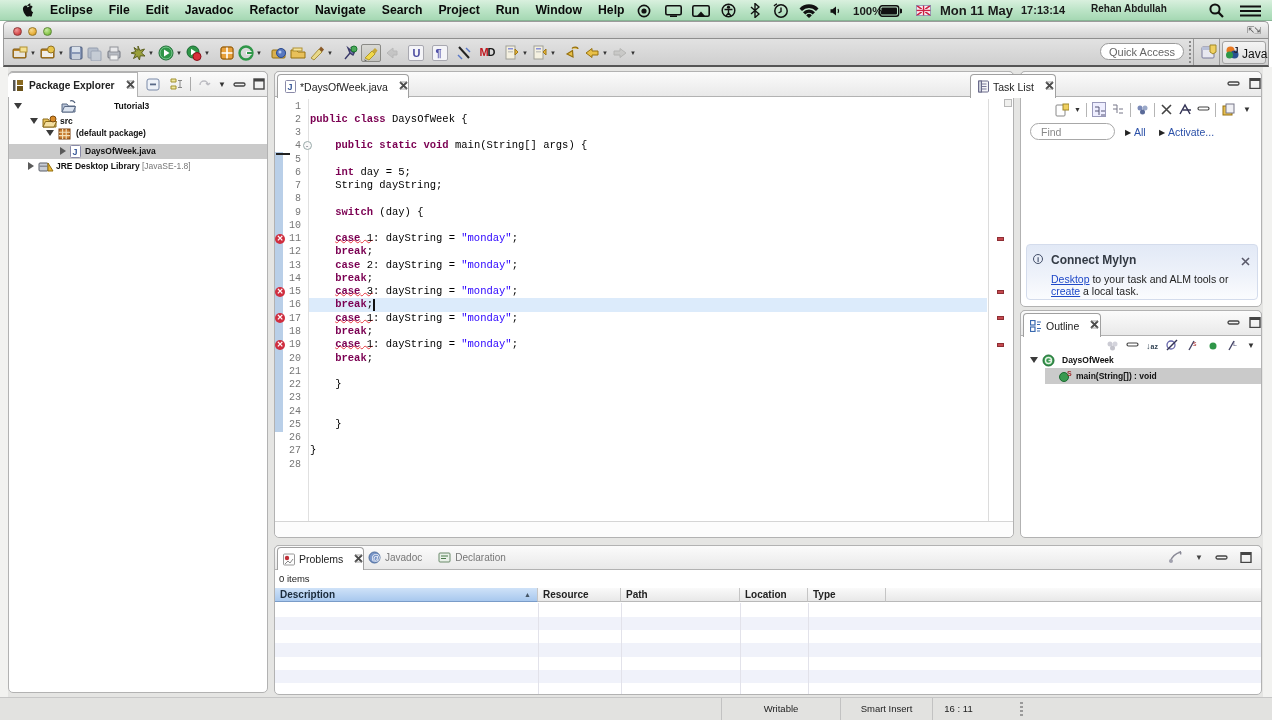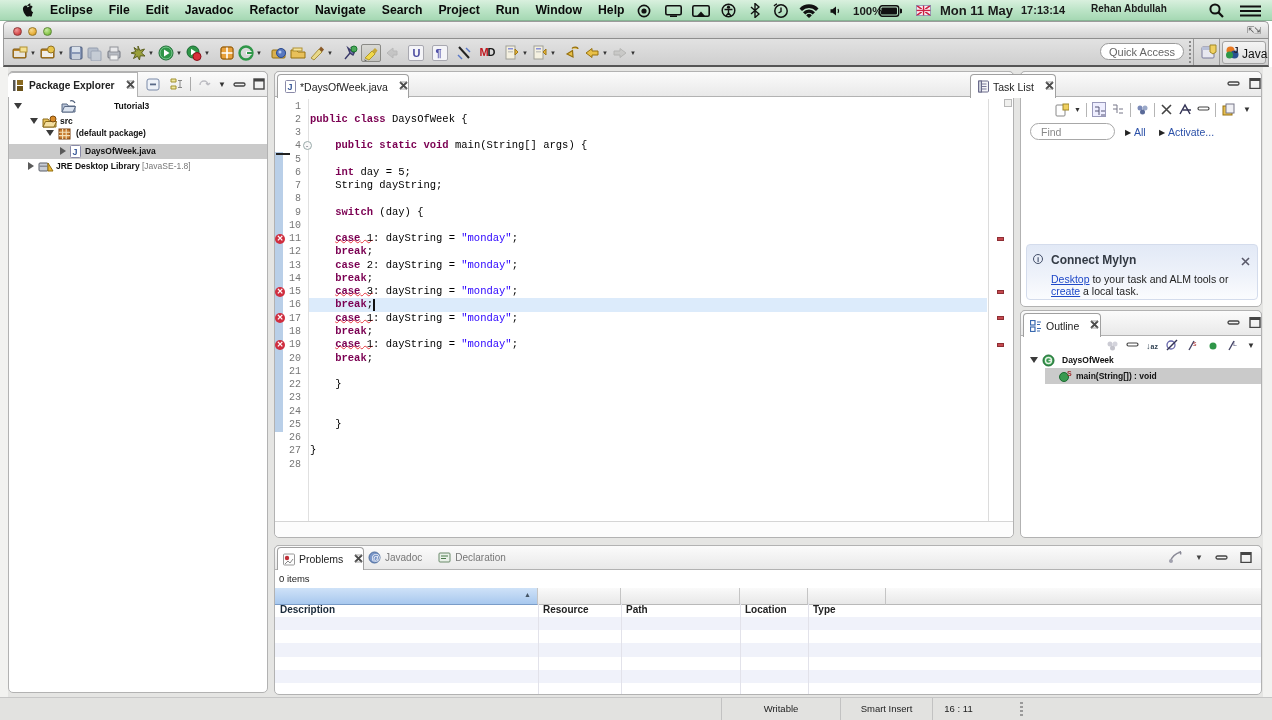--- a/index.html
+++ b/index.html
@@ -49,21 +49,21 @@
 
 
 .trow { position:absolute; height:15px; display:flex; align-items:center; font-size:8.5px; color:#111; white-space:nowrap; }
 .tw { display:inline-block; width:0; height:0; margin-right:4px; }
 .twd { border-left:4px solid transparent; border-right:4px solid transparent; border-top:6px solid #3b3b3b; }
 .twr { border-top:4px solid transparent; border-bottom:4px solid transparent; border-left:6px solid #5a5a5a; }
 .ticon { display:inline-block; width:14px; height:12px; margin-right:4px; position:relative; }
 
 
 .th { position:absolute; height:14px; font-size:10px; font-weight:700; color:#222;
-  background:linear-gradient(#fafafa,#e8e8e8); border-right:1px solid #c5c5c5; border-bottom:1px solid #b9b9b9; padding:16px 0 0 5px; }
+  background:linear-gradient(#fafafa,#e8e8e8); border-right:1px solid #c5c5c5; border-bottom:1px solid #b9b9b9; padding:1px 0 0 5px; }
 .rowa { background:#f0f2fa; }
 
 
 #statusbar { position:absolute; left:0; top:697px; width:1272px; height:23px; background:#e2e2e0; border-top:1px solid #c6c6c6; font-size:9.5px; color:#222; }
 .sbc { position:absolute; top:0; height:23px; border-left:1px solid #c2c2c2; padding-top:5px; text-align:center; }
 a.lnk { color:#1e48c8; text-decoration:underline; }
 </style>
 </head>
 <body>
 

